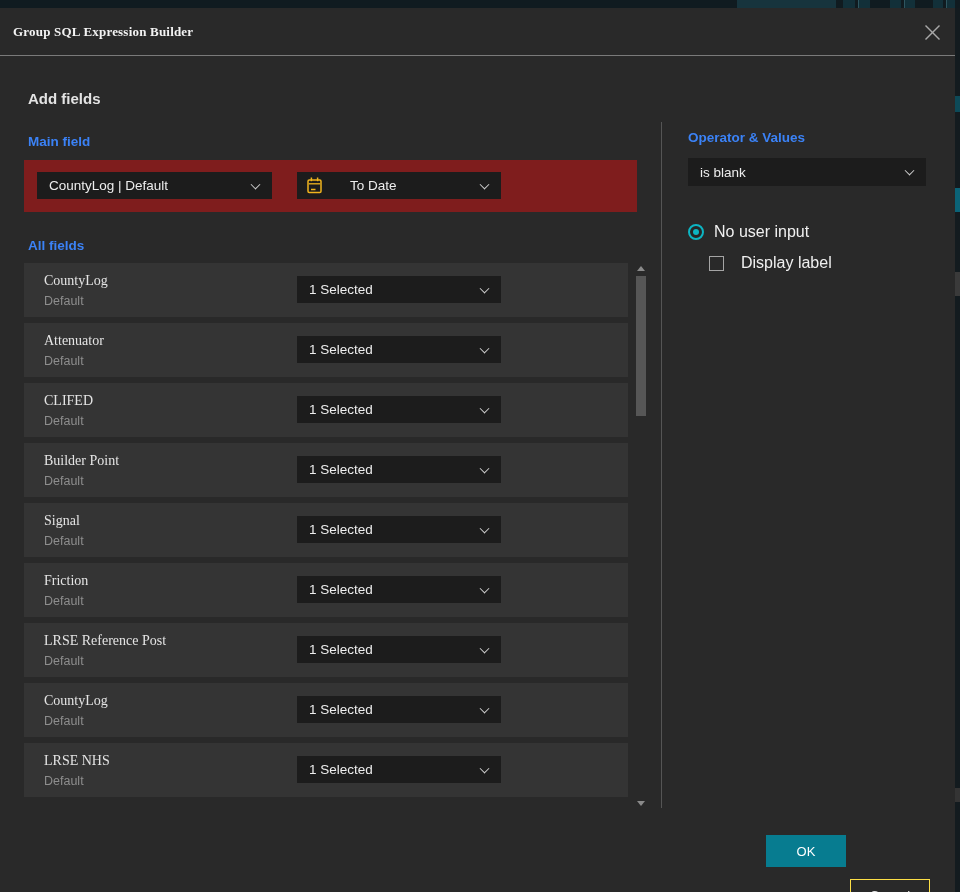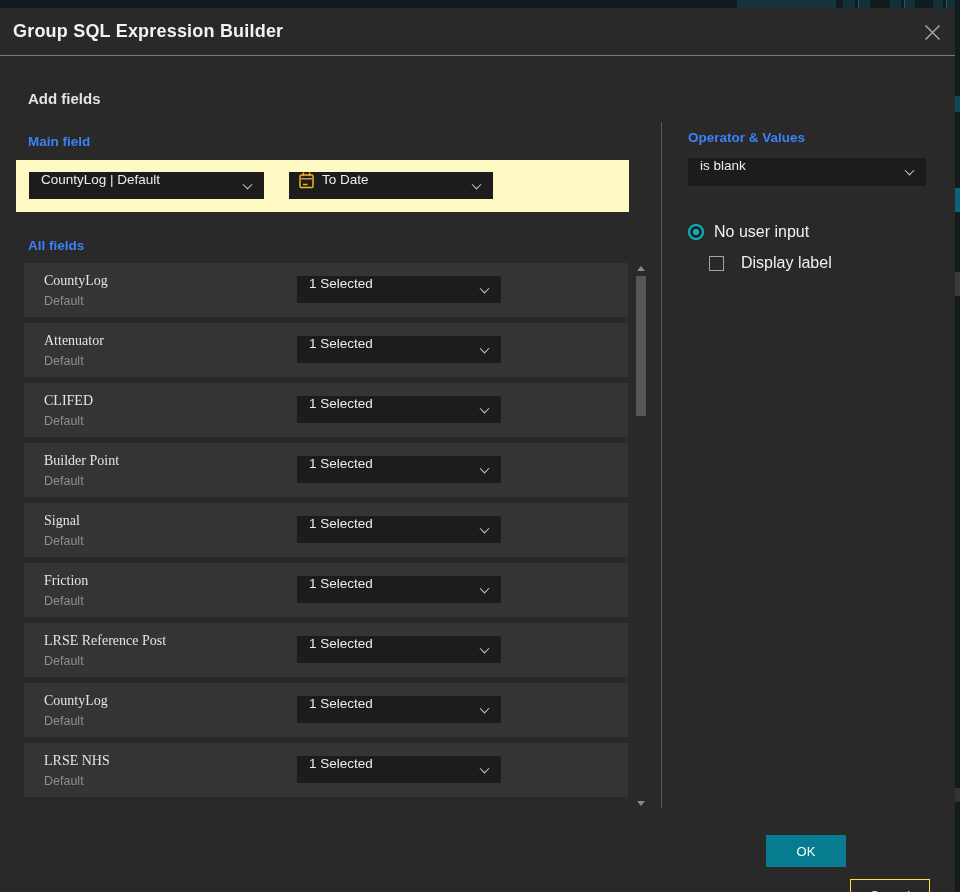--- a/index.html
+++ b/index.html
@@ -23,40 +23,40 @@
   .rs-block { position:absolute; left:0; width:5px; }
   .rsb1{top:88px;height:16px;background:#0d4a58;}
   .rsb2{top:180px;height:24px;background:#0b6377;}
   .rsb3{top:264px;height:24px;background:#3a3a3a;}
   .rsb4{top:780px;height:14px;background:#343434;}
 
   
   .dialog { position:absolute; left:0; top:8px; width:955px; height:884px; background:#292929; color:#e8e8e8; }
 
   .titlebar { position:absolute; left:0; top:0; width:100%; height:47px; }
-  .title { position:absolute; left:13px; top:0; line-height:47px; font-size:18px; font-weight:700; letter-spacing:.2px; color:#f2f2f2; }
+  .title { position:absolute; left:13px; top:0; line-height:47px; font-size:13px; font-weight:700; letter-spacing:.2px; color:#f2f2f2;font-family:Liberation Serif, serif; }
   .close-btn { position:absolute; right:7px; top:8px; width:32px; height:32px; display:flex; align-items:center; justify-content:center; cursor:pointer; }
   .title-sep { position:absolute; left:0; top:47px; width:100%; height:1px; background:#7a7a7a; }
 
   .heading { position:absolute; left:28px; top:82px; font-size:15px; font-weight:700; color:#e3e3e3; }
   .sec-label { position:absolute; font-size:13.5px; font-weight:700; color:#3b82f6; }
   .lbl-main { left:28px; top:126px; }
   .lbl-all { left:28px; top:230px; }
   .lbl-op { left:688px; top:122px; }
 
   
-  .dd { position:absolute; background:#1c1c1c; display:flex; align-items:flex-start; cursor:pointer; }
+  .dd { position:absolute; background:#1c1c1c; display:flex; align-items:center; cursor:pointer; }
   .dd-text { padding-left:12px; font-size:13.5px; color:#ededed; white-space:nowrap; overflow:hidden; }
   .chev { position:absolute; right:13px; top:50%; width:7px; height:7px; border-right:1.5px solid #cfcfcf; border-bottom:1.5px solid #cfcfcf; transform:translateY(-70%) rotate(45deg); }
 
   
-  .main-box { position:absolute; left:16px; top:152px; width:613px; height:52px; background:#fef9c3; }
+  .main-box { position:absolute; left:24px; top:152px; width:613px; height:52px; background:#7f1d1d; }
   .dd-mainfield { left:13px; top:12px; width:235px; height:27px; }
   .dd-maintype  { left:273px; top:12px; width:204px; height:27px; }
-  .dd-maintype .dd-text { padding-left:8px; }
+  .dd-maintype .dd-text { padding-left:8px;margin-left:20px; }
   .cal-icon { margin-left:10px; flex:0 0 auto; display:flex; }
 
   
   .rows { position:absolute; left:24px; top:255px; width:604px; }
   .frow { position:relative; width:604px; height:54px; background:#343434; margin-bottom:6px; }
   .fname { position:absolute; left:20px; top:10px; font-size:14px; color:#e4e4e4;font-family:Liberation Serif, serif; }
   .fsub  { position:absolute; left:20px; top:31px; font-size:12.5px; color:#8e8e8e; }
   .row-dd { left:273px; top:13px; width:204px; height:27px; }
 
   

